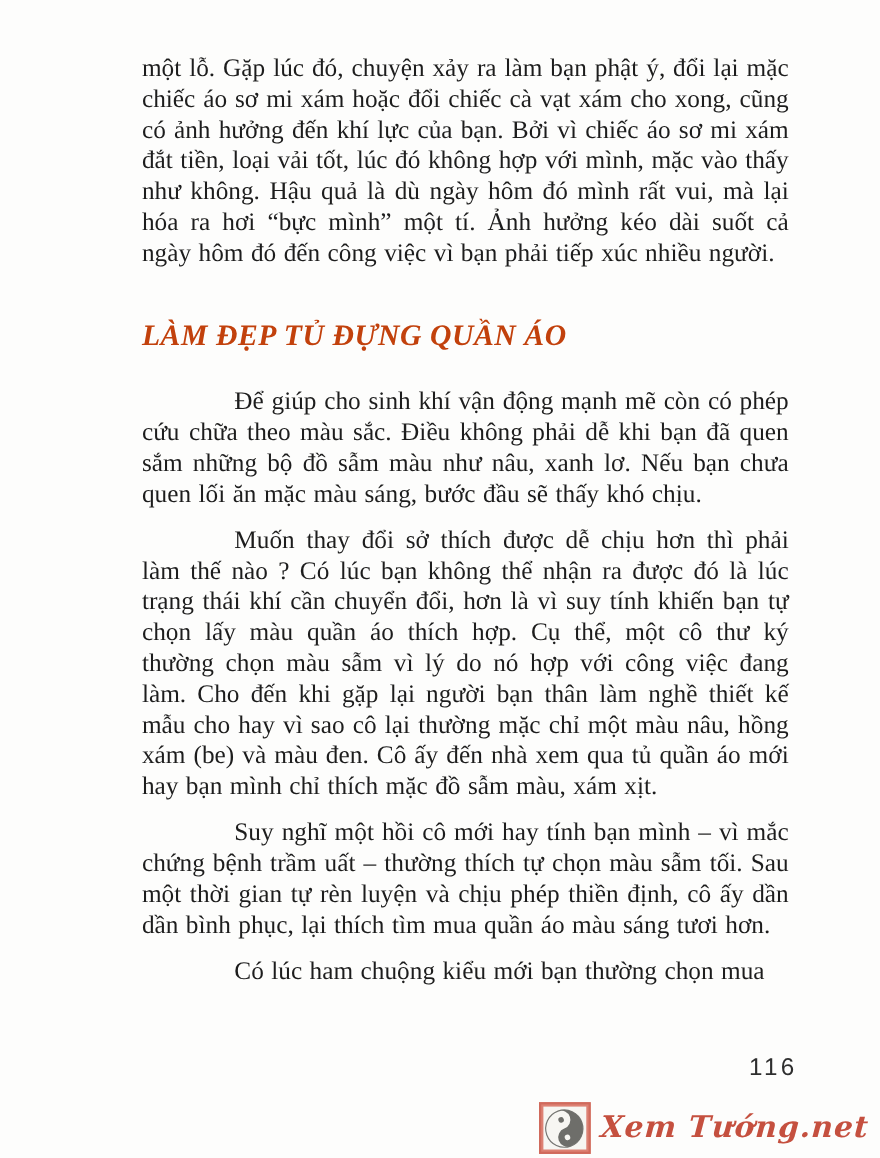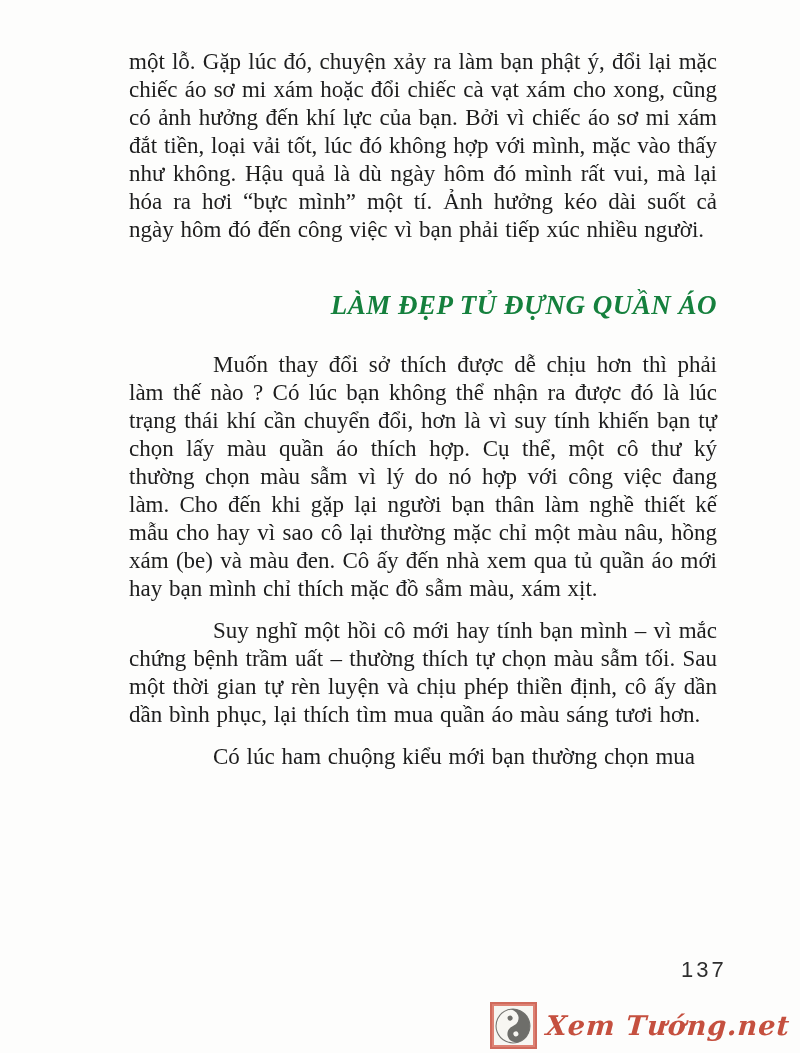--- a/index.html
+++ b/index.html
@@ -25,23 +25,23 @@
     text-align: justify;
     color: #1d1d1d;
     margin-bottom: 14px;
     word-spacing: 1px;
   }
   .text-block p.indent { text-indent: 84px; }
   .section-heading {
     font-size: 27px;
     font-weight: bold;
     font-style: italic;
-    text-align: right;
+    text-align: left;
     letter-spacing: 0.5px;
-    color: #15803d;
+    color: #c2410c;
     margin: 46px 0 30px 0;
     font-family: "Liberation Serif", "DejaVu Serif", serif;
   }
   .page-number {
     position: absolute;
     top: 957px;
     left: 681px;
     font-size: 22px;
     letter-spacing: 3px;
     color: #2e2e2e;
@@ -90,30 +90,31 @@
 <body>
 
 <div class="page">
 
   <div class="text-block">
 
     <p>một lỗ. Gặp lúc đó, chuyện xảy ra làm bạn phật ý, đổi lại mặc chiếc áo sơ mi xám hoặc đổi chiếc cà vạt xám cho xong, cũng có ảnh hưởng đến khí lực của bạn. Bởi vì chiếc áo sơ mi xám đắt tiền, loại vải tốt, lúc đó không hợp với mình, mặc vào thấy như không. Hậu quả là dù ngày hôm đó mình rất vui, mà lại hóa ra hơi “bực mình” một tí. Ảnh hưởng kéo dài suốt cả ngày hôm đó đến công việc vì bạn phải tiếp xúc nhiều người.</p>
 
     <h1 class="section-heading">LÀM ĐẸP TỦ ĐỰNG QUẦN ÁO</h1>
 
+    <p class="indent">Để giúp cho sinh khí vận động mạnh mẽ còn có phép cứu chữa theo màu sắc. Điều không phải dễ khi bạn đã quen sắm những bộ đồ sẫm màu như nâu, xanh lơ. Nếu bạn chưa quen lối ăn mặc màu sáng, bước đầu sẽ thấy khó chịu.</p>
 
     <p class="indent">Muốn thay đổi sở thích được dễ chịu hơn thì phải làm thế nào ? Có lúc bạn không thể nhận ra được đó là lúc trạng thái khí cần chuyển đổi, hơn là vì suy tính khiến bạn tự chọn lấy màu quần áo thích hợp. Cụ thể, một cô thư ký thường chọn màu sẫm vì lý do nó hợp với công việc đang làm. Cho đến khi gặp lại người bạn thân làm nghề thiết kế mẫu cho hay vì sao cô lại thường mặc chỉ một màu nâu, hồng xám (be) và màu đen. Cô ấy đến nhà xem qua tủ quần áo mới hay bạn mình chỉ thích mặc đồ sẫm màu, xám xịt.</p>
 
     <p class="indent">Suy nghĩ một hồi cô mới hay tính bạn mình – vì mắc chứng bệnh trầm uất – thường thích tự chọn màu sẫm tối. Sau một thời gian tự rèn luyện và chịu phép thiền định, cô ấy dần dần bình phục, lại thích tìm mua quần áo màu sáng tươi hơn.</p>
 
     <p class="indent">Có lúc ham chuộng kiểu mới bạn thường chọn mua</p>
 
   </div>
 
-  <div class="page-number">137</div>
+  <div class="page-number">116</div>
 
   <div class="watermark">
     <div class="wm-icon-box">
       <div class="wm-icon-inner">
         <svg viewBox="0 0 100 100" aria-hidden="true">
           <circle cx="50" cy="50" r="47" fill="#f7f6f2" stroke="#777773" stroke-width="3"></circle>
           <path d="M50 3 a47 47 0 0 1 0 94 a23.5 23.5 0 0 1 0 -47 a23.5 23.5 0 0 0 0 -47 Z" fill="#6e6e6a"></path>
           <circle cx="50" cy="26.5" r="7" fill="#6e6e6a"></circle>
           <circle cx="50" cy="73.5" r="7" fill="#f7f6f2"></circle>
         </svg>

